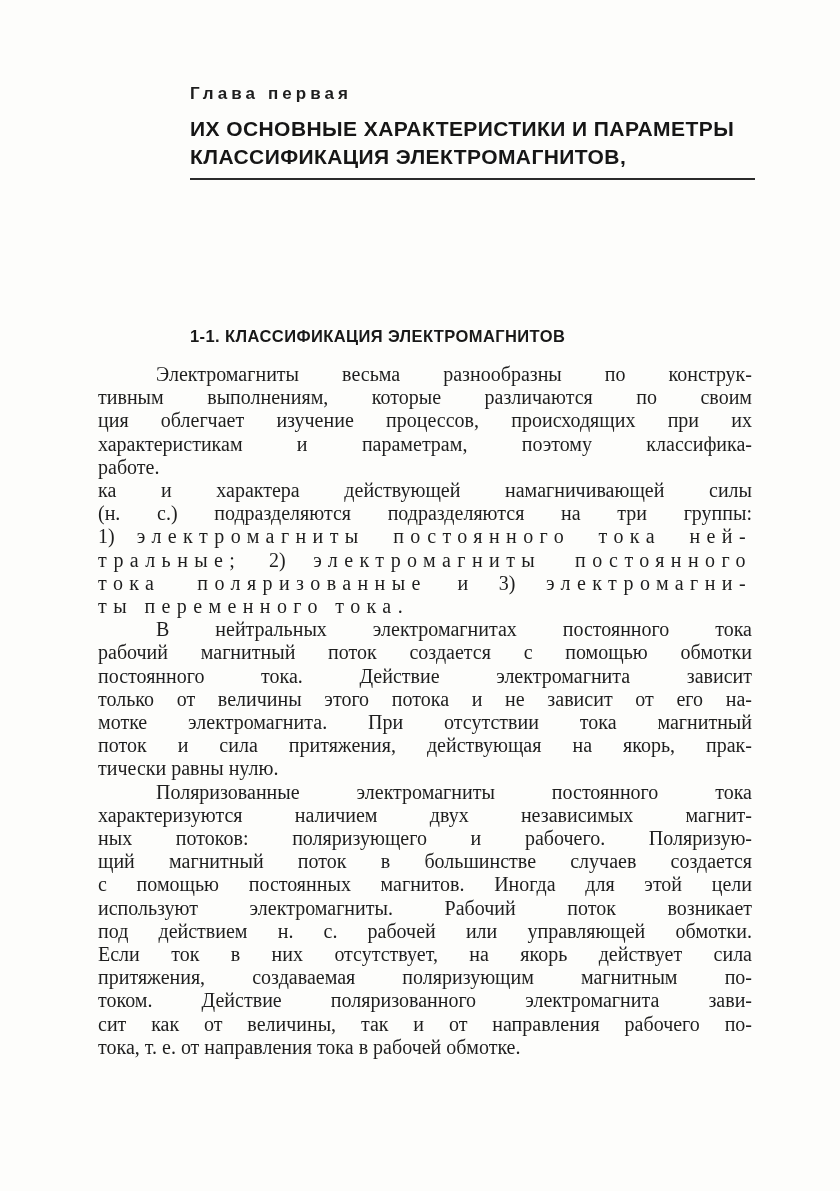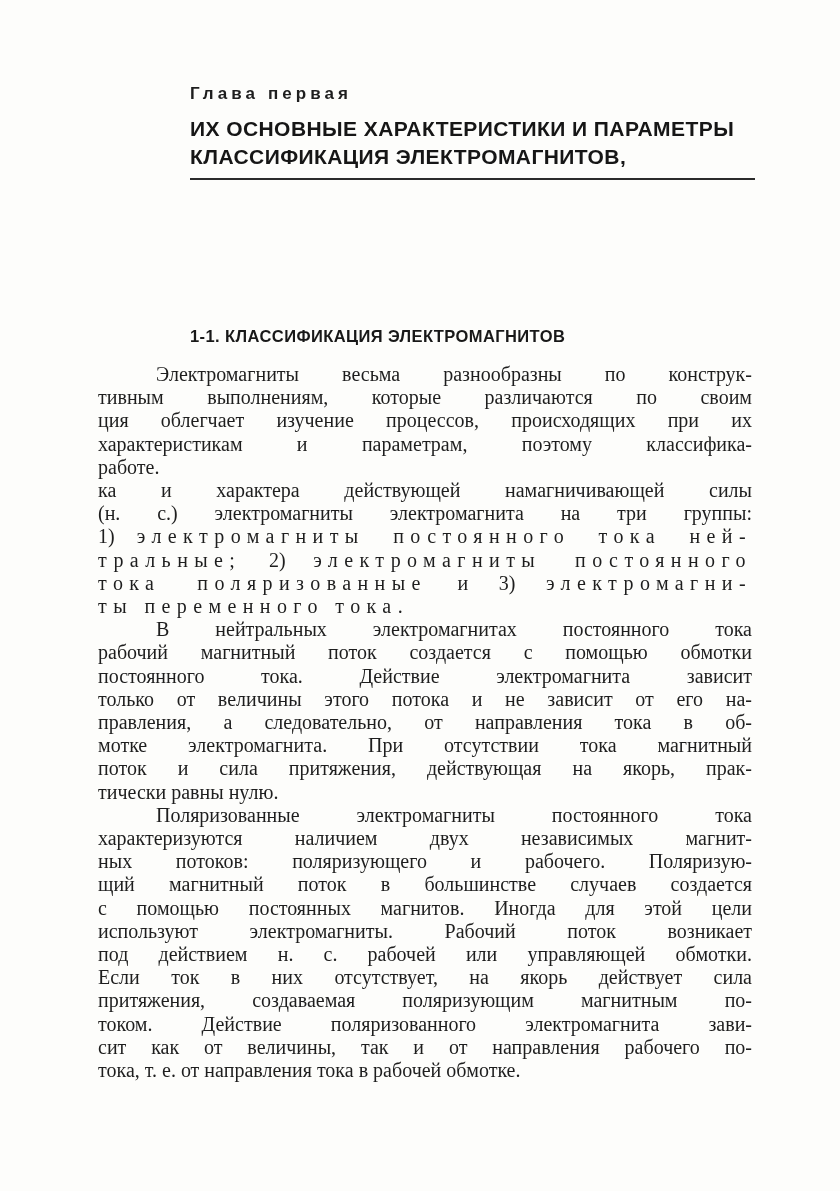--- a/index.html
+++ b/index.html
@@ -101,32 +101,31 @@
   <div class="body-text">
       <div class="paragraph">
         <div class="line indent"><span>Электромагниты весьма разнообразны по конструк-</span></div>
         <div class="line"><span>тивным выполнениям, которые различаются по своим</span></div>
         <div class="line"><span>ция облегчает изучение процессов, происходящих при их</span></div>
         <div class="line"><span>характеристикам и параметрам, поэтому классифика-</span></div>
         <div class="line lastline"><span>работе.</span></div>
       </div>
       <div class="paragraph">
         <div class="line"><span>ка и характера действующей намагничивающей силы</span></div>
-        <div class="line"><span>(н. с.) электромагниты электромагнита на три группы:</span></div>
+        <div class="line"><span>(н. с.) подразделяются подразделяются на три группы:</span></div>
         <div class="line"><span>1) </span><span class="spaced">электромагниты постоянного тока ней-</span></div>
         <div class="line"><span class="spaced">тральные;</span><span> 2) </span><span class="spaced">электромагниты постоянного</span></div>
         <div class="line"><span class="spaced">тока поляризованные</span><span> и 3) </span><span class="spaced">электромагни-</span></div>
         <div class="line lastline"><span class="spaced">ты переменного тока.</span></div>
       </div>
       <div class="paragraph">
         <div class="line indent"><span>В нейтральных электромагнитах постоянного тока</span></div>
         <div class="line"><span>рабочий магнитный поток создается с помощью обмотки</span></div>
         <div class="line"><span>постоянного тока. Действие электромагнита зависит</span></div>
         <div class="line"><span>только от величины этого потока и не зависит от его на-</span></div>
-        <div class="line"><span>правления, а следовательно, от направления тока в об-</span></div>
         <div class="line"><span>мотке электромагнита. При отсутствии тока магнитный</span></div>
         <div class="line"><span>поток и сила притяжения, действующая на якорь, прак-</span></div>
         <div class="line lastline"><span>тически равны нулю.</span></div>
       </div>
       <div class="paragraph">
         <div class="line indent"><span>Поляризованные электромагниты постоянного тока</span></div>
         <div class="line"><span>характеризуются наличием двух независимых магнит-</span></div>
         <div class="line"><span>ных потоков: поляризующего и рабочего. Поляризую-</span></div>
         <div class="line"><span>щий магнитный поток в большинстве случаев создается</span></div>
         <div class="line"><span>с помощью постоянных магнитов. Иногда для этой цели</span></div>

